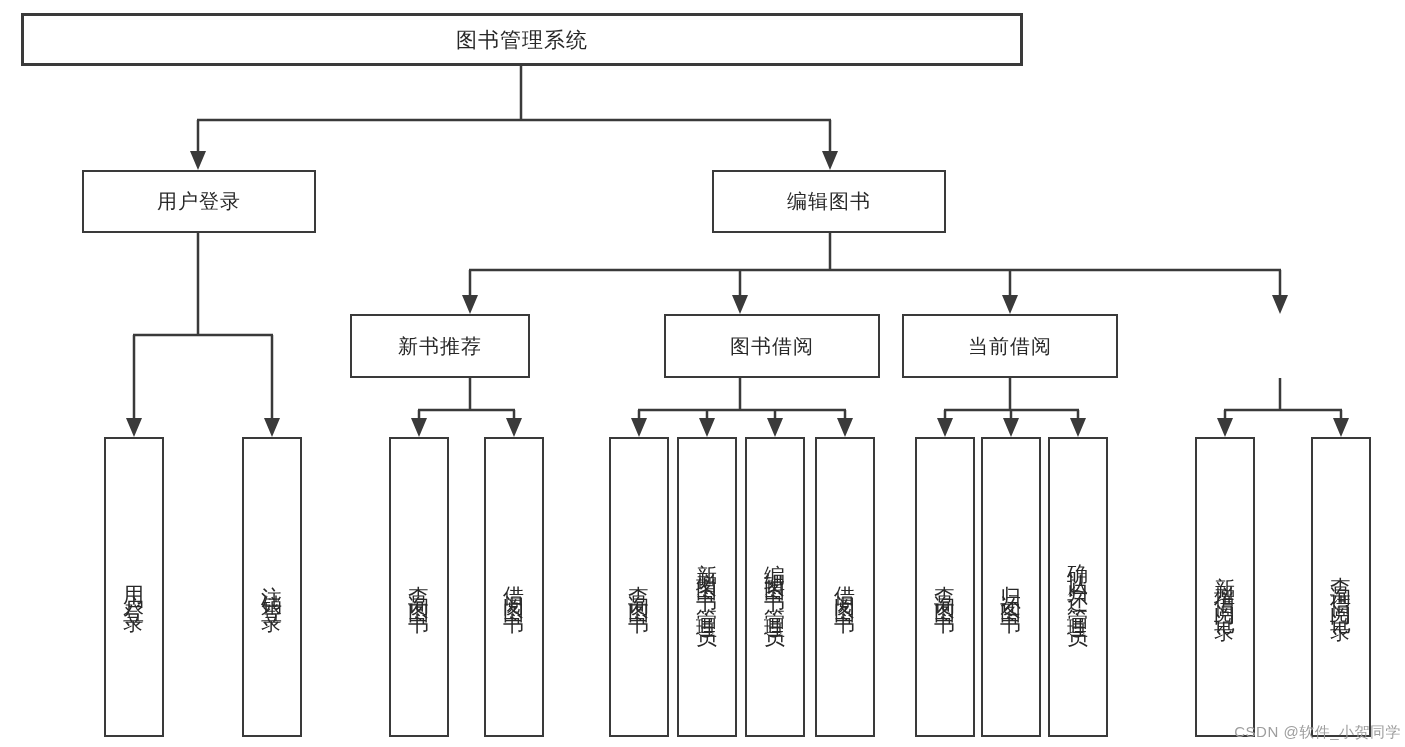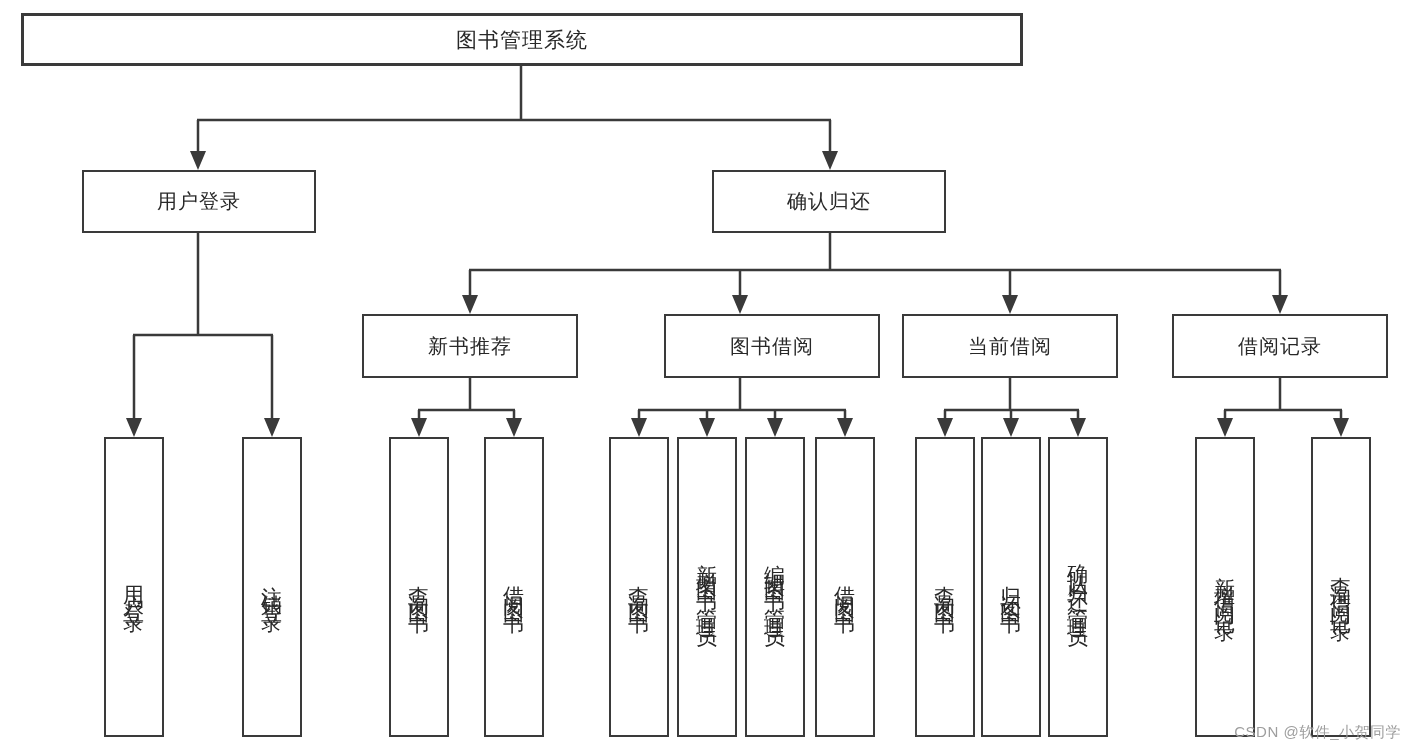--- a/index.html
+++ b/index.html
@@ -110,34 +110,31 @@
   </svg>
 
   <div class="box title" style="left:21px;top:13px;width:1002px;height:53px;">
     <span class="lbl">图书管理系统</span>
   </div>
 
   <div class="box lvl" style="left:82px;top:170px;width:234px;height:63px;">
     <span class="lbl">用户登录</span>
   </div>
   <div class="box lvl" style="left:712px;top:170px;width:234px;height:63px;">
-    <span class="lbl">确认归还</span>
+    <span class="lbl">编辑图书</span>
   </div>
 
-  <div class="box lvl" style="left:362px;top:314px;width:216px;height:64px;">
+  <div class="box lvl" style="left:350px;top:314px;width:180px;height:64px;">
     <span class="lbl">新书推荐</span>
   </div>
   <div class="box lvl" style="left:664px;top:314px;width:216px;height:64px;">
     <span class="lbl">图书借阅</span>
   </div>
   <div class="box lvl" style="left:902px;top:314px;width:216px;height:64px;">
     <span class="lbl">当前借阅</span>
-  </div>
-  <div class="box lvl" style="left:1172px;top:314px;width:216px;height:64px;">
-    <span class="lbl">借阅记录</span>
   </div>
 
   <div class="box leaf" style="left:104px;top:437px;width:60px;height:300px;">
     <span class="lbl">用户登录</span>
   </div>
   <div class="box leaf" style="left:242px;top:437px;width:60px;height:300px;">
     <span class="lbl">注销登录</span>
   </div>
 
   <div class="box leaf" style="left:389px;top:437px;width:60px;height:300px;">

